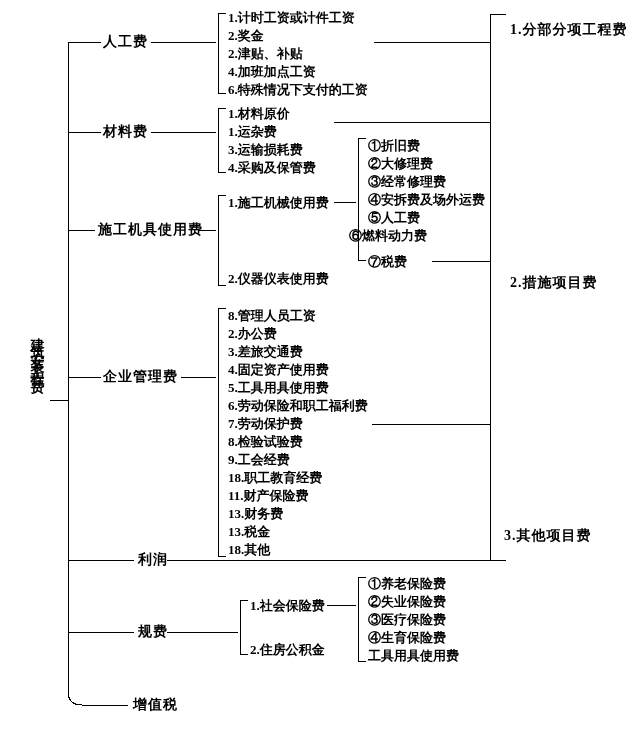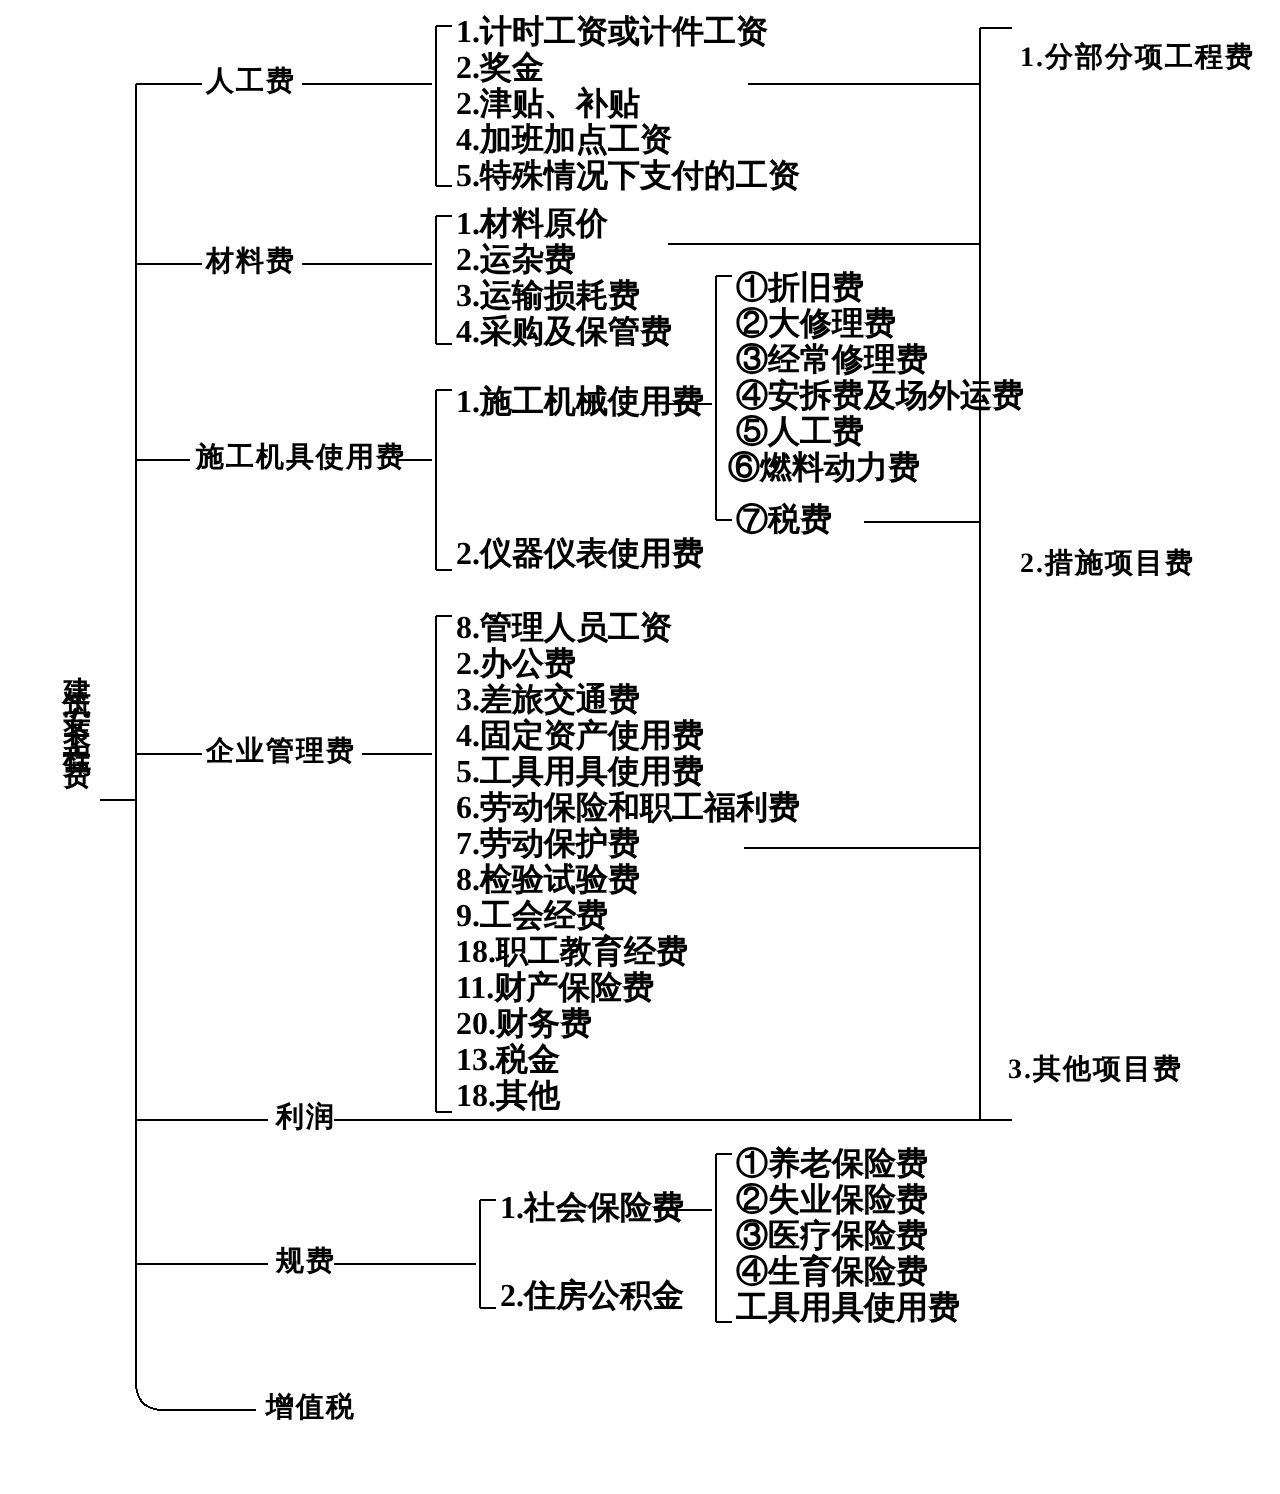--- a/index.html
+++ b/index.html
@@ -5,21 +5,21 @@
   * { margin:0; padding:0; box-sizing:border-box; }
   html,body { background:#ffffff; }
   body { font-family:"Liberation Serif","DejaVu Serif",serif; color:#000; }
   .canvas {
     position:relative; width:640px; height:747px;
     background:#ffffff; overflow:hidden;
   }
   .lines { position:absolute; left:0; top:0; }
   .node {
     position:absolute; transform:translateY(-50%);
-    font-size:16px; font-weight:bold; line-height:1; white-space:nowrap;
+    font-size:13px; font-weight:bold; line-height:1; white-space:nowrap;
   }
   .cat { font-size:14px; letter-spacing:1px; }
   .root {
     position:absolute; left:30px; top:327px;
     writing-mode:vertical-rl; text-orientation:upright;
     font-size:14px; font-weight:bold; letter-spacing:7px; line-height:1;
     white-space:nowrap;
   }
 </style>
 </head>
@@ -90,50 +90,50 @@
   <div class="node cat" style="left:98px;  top:230px">施工机具使用费</div>
   <div class="node cat" style="left:103px; top:377px">企业管理费</div>
   <div class="node cat" style="left:138px; top:560px">利润</div>
   <div class="node cat" style="left:138px; top:632px">规费</div>
   <div class="node cat" style="left:133px; top:705px">增值税</div>
 
   <div class="node" style="left:228px; top:17px">1.计时工资或计件工资</div>
   <div class="node" style="left:228px; top:35px">2.奖金</div>
   <div class="node" style="left:228px; top:53px">2.津贴、补贴</div>
   <div class="node" style="left:228px; top:71px">4.加班加点工资</div>
-  <div class="node" style="left:228px; top:89px">5.特殊情况下支付的工资</div>
+  <div class="node" style="left:228px; top:89px">6.特殊情况下支付的工资</div>
 
   <div class="node" style="left:228px; top:113px">1.材料原价</div>
-  <div class="node" style="left:228px; top:131px">2.运杂费</div>
+  <div class="node" style="left:228px; top:131px">1.运杂费</div>
   <div class="node" style="left:228px; top:149px">3.运输损耗费</div>
   <div class="node" style="left:228px; top:167px">4.采购及保管费</div>
 
   <div class="node" style="left:228px; top:202px">1.施工机械使用费</div>
   <div class="node" style="left:228px; top:278px">2.仪器仪表使用费</div>
 
   <div class="node" style="left:368px; top:145px">①折旧费</div>
   <div class="node" style="left:368px; top:163px">②大修理费</div>
   <div class="node" style="left:368px; top:181px">③经常修理费</div>
   <div class="node" style="left:368px; top:199px">④安拆费及场外运费</div>
   <div class="node" style="left:368px; top:217px">⑤人工费</div>
-  <div class="node" style="left:364px; top:235px">⑥燃料动力费</div>
+  <div class="node" style="left:349px; top:235px">⑥燃料动力费</div>
   <div class="node" style="left:368px; top:261px">⑦税费</div>
 
   <div class="node" style="left:228px; top:315px">8.管理人员工资</div>
   <div class="node" style="left:228px; top:333px">2.办公费</div>
   <div class="node" style="left:228px; top:351px">3.差旅交通费</div>
   <div class="node" style="left:228px; top:369px">4.固定资产使用费</div>
   <div class="node" style="left:228px; top:387px">5.工具用具使用费</div>
   <div class="node" style="left:228px; top:405px">6.劳动保险和职工福利费</div>
   <div class="node" style="left:228px; top:423px">7.劳动保护费</div>
   <div class="node" style="left:228px; top:441px">8.检验试验费</div>
   <div class="node" style="left:228px; top:459px">9.工会经费</div>
   <div class="node" style="left:228px; top:477px">18.职工教育经费</div>
   <div class="node" style="left:228px; top:495px">11.财产保险费</div>
-  <div class="node" style="left:228px; top:513px">20.财务费</div>
+  <div class="node" style="left:228px; top:513px">13.财务费</div>
   <div class="node" style="left:228px; top:531px">13.税金</div>
   <div class="node" style="left:228px; top:549px">18.其他</div>
 
   <div class="node" style="left:250px; top:605px">1.社会保险费</div>
   <div class="node" style="left:250px; top:649px">2.住房公积金</div>
 
   <div class="node" style="left:368px; top:583px">①养老保险费</div>
   <div class="node" style="left:368px; top:601px">②失业保险费</div>
   <div class="node" style="left:368px; top:619px">③医疗保险费</div>
   <div class="node" style="left:368px; top:637px">④生育保险费</div>

